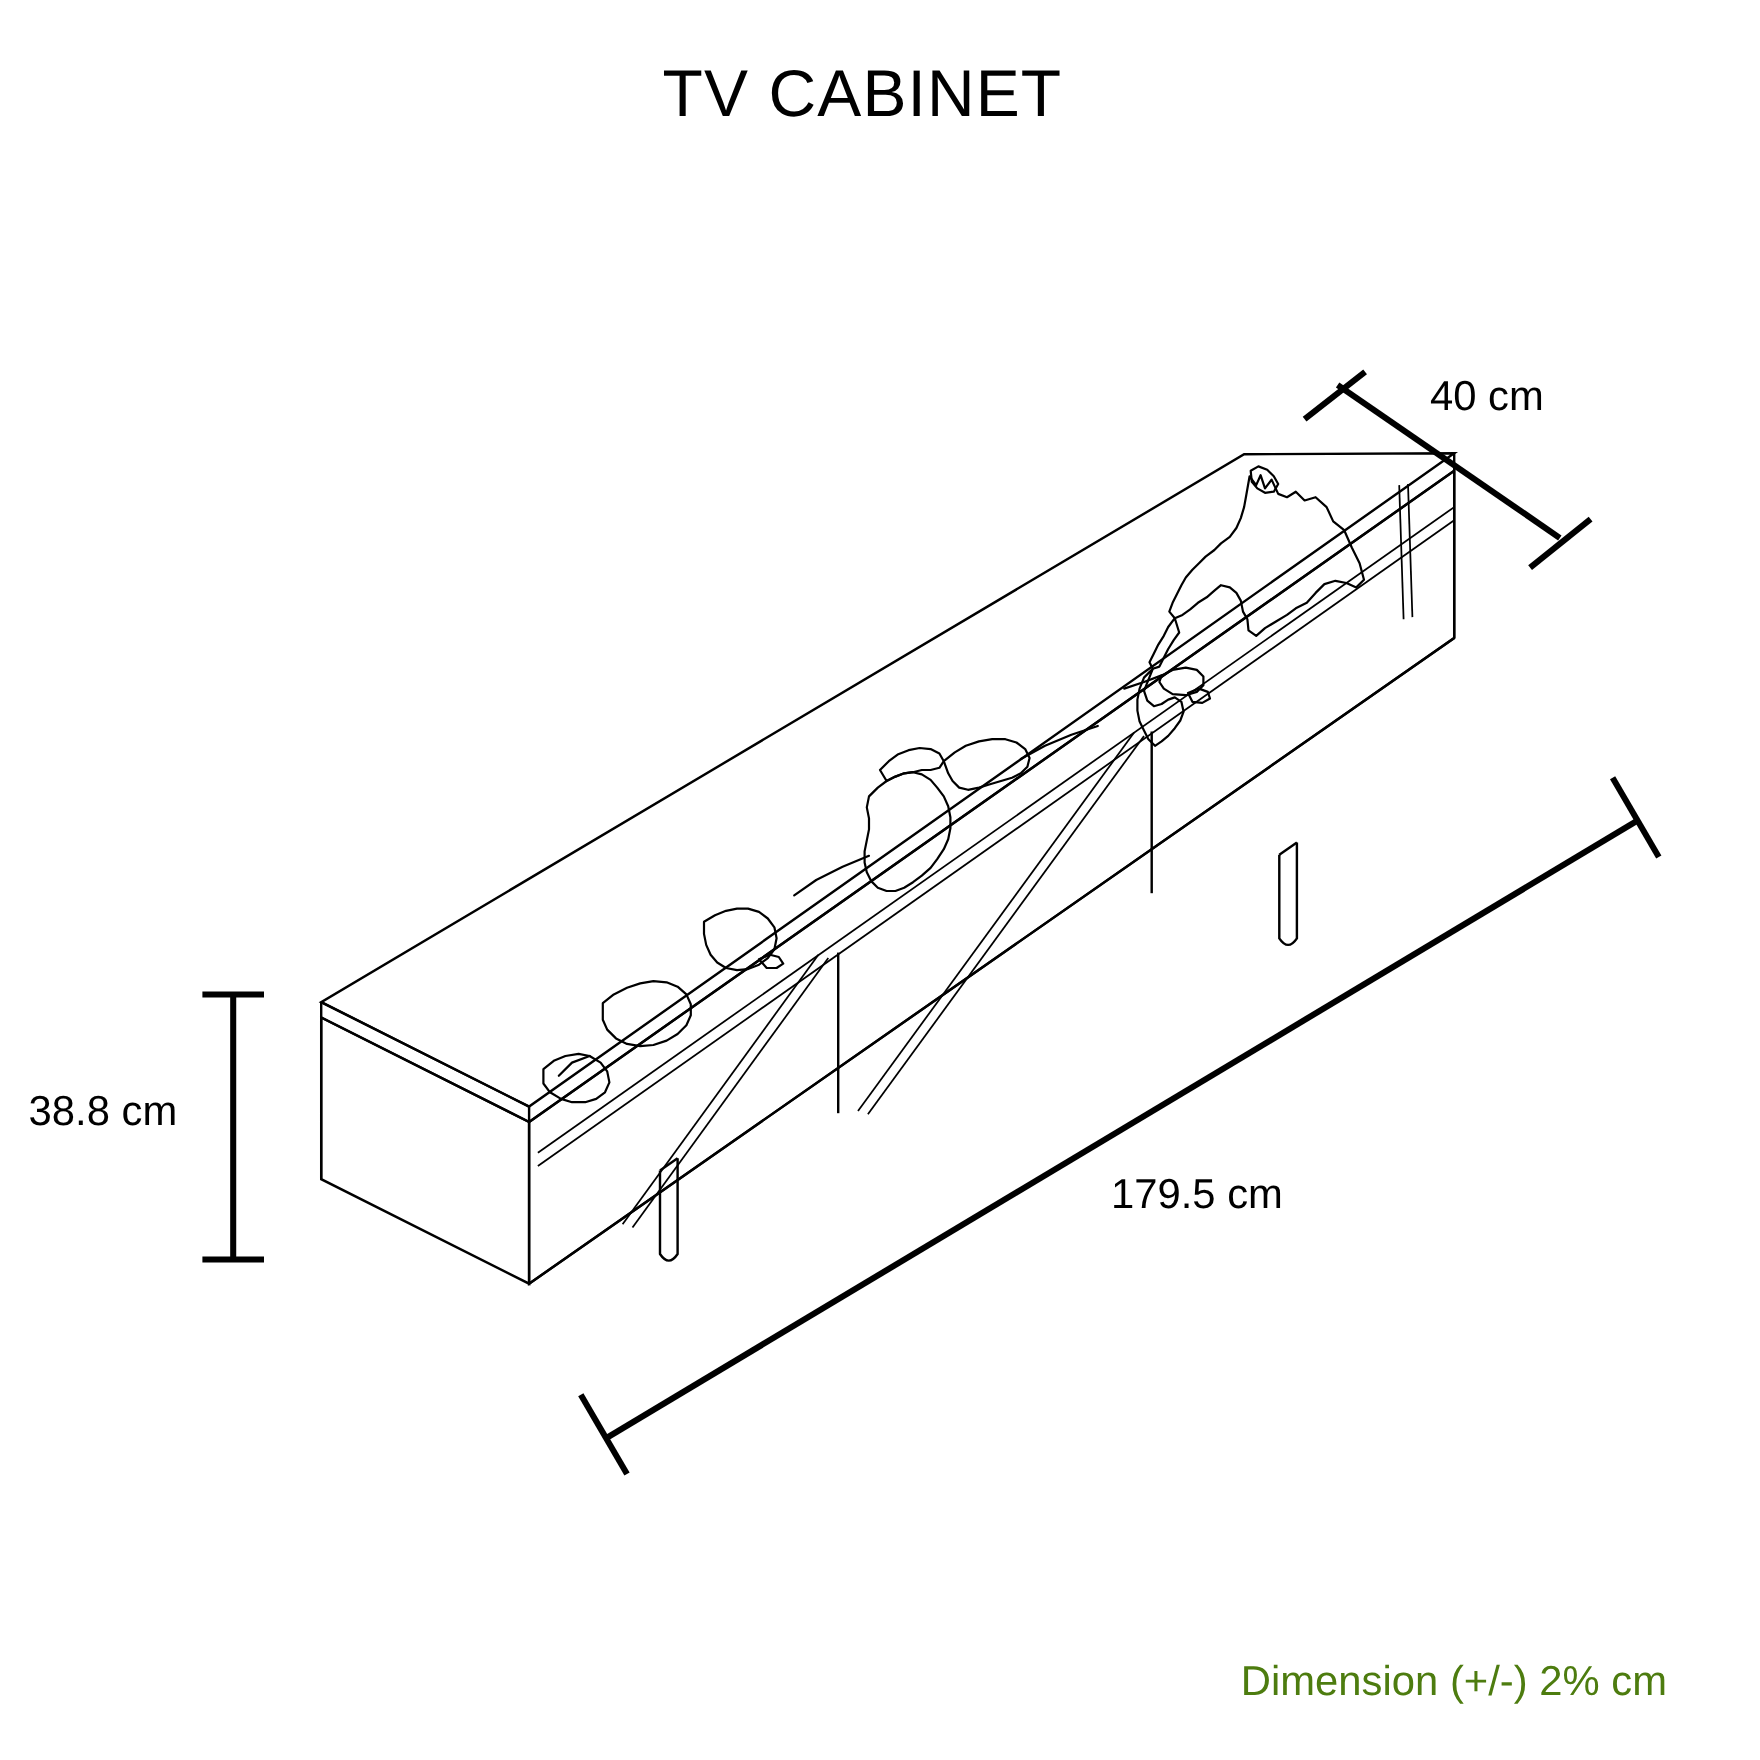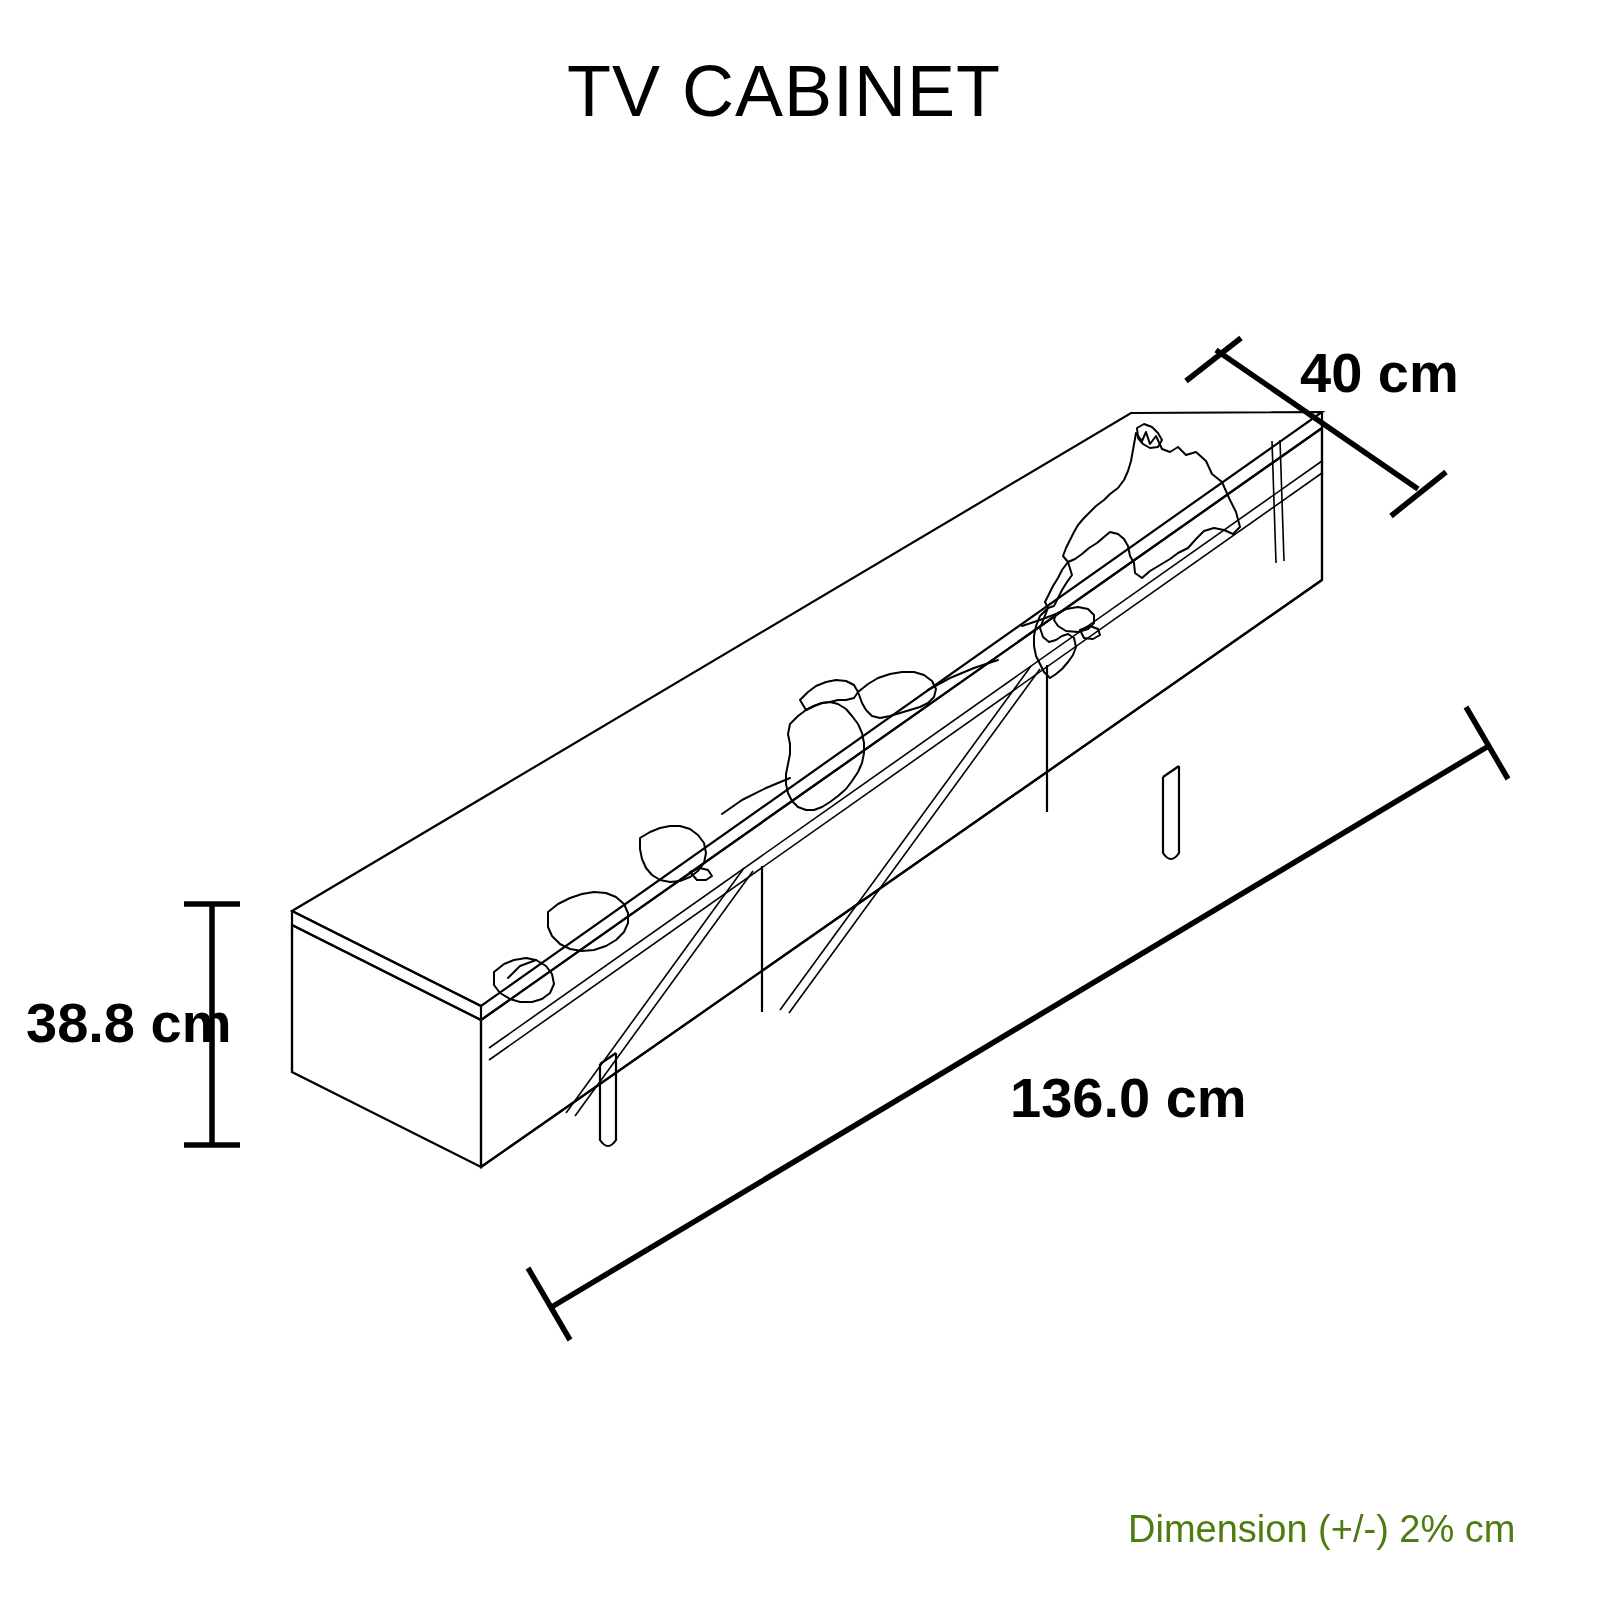--- a/index.html
+++ b/index.html
@@ -14,31 +14,30 @@
     background: #ffffff;
     font-family: "Liberation Sans", sans-serif;
     overflow: hidden;
   }
   #title {
     position: absolute;
     top: 50px;
     left: 0;
     width: 1568px;
     text-align: center;
-    font-size: 72px;
+    font-size: 60px;
     color: #000000;
     letter-spacing: 1px;
     white-space: nowrap;
   }
   .dim-label {
     position: absolute;
-    font-size: 56px;
+    font-size: 38px;
     color: #000000;
     white-space: nowrap;
-    font-weight: bold;
   }
   #label-depth  { left: 1300px; top: 340px; }
   #label-height { left: 26px;   top: 990px; }
   #label-width  { left: 1010px; top: 1065px; }
   #footnote {
     position: absolute;
     left: 1128px;
     top: 1508px;
     font-size: 38px;
     color: #4d7c0f;
@@ -199,17 +198,17 @@
       <path class="dimline" d="M 528 1268 L 570 1340"></path>
       <path class="dimline" d="M 1466 707 L 1508 779"></path>
     </g>
 
   </svg>
 
   <div class="dim-label" id="label-depth">40 cm</div>
 
   <div class="dim-label" id="label-height">38.8 cm</div>
 
-  <div class="dim-label" id="label-width">136.0 cm</div>
+  <div class="dim-label" id="label-width">179.5 cm</div>
 
   <div id="footnote">Dimension  (+/-) 2% cm</div>
 
 </div>
 
 </body></html>

